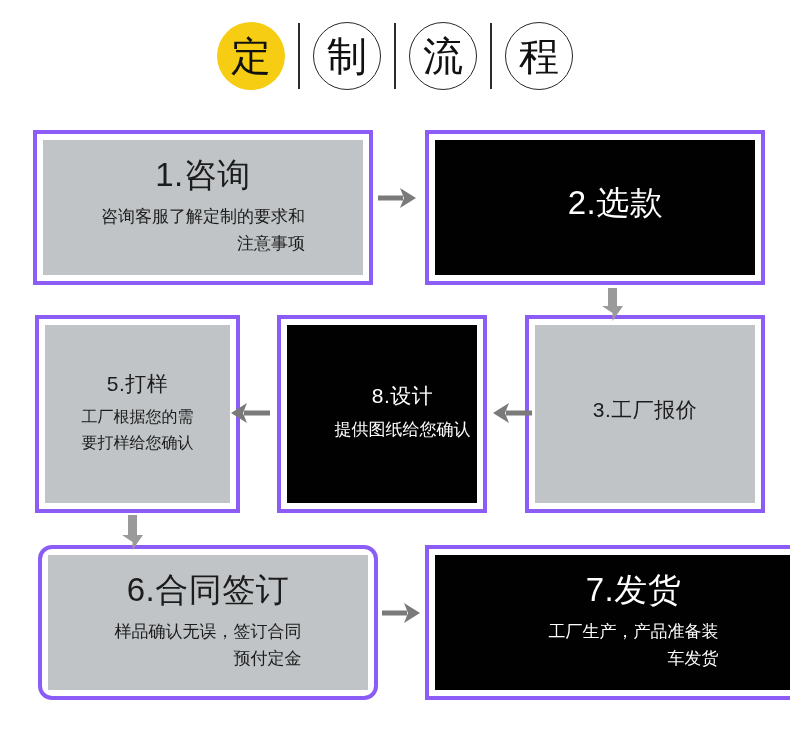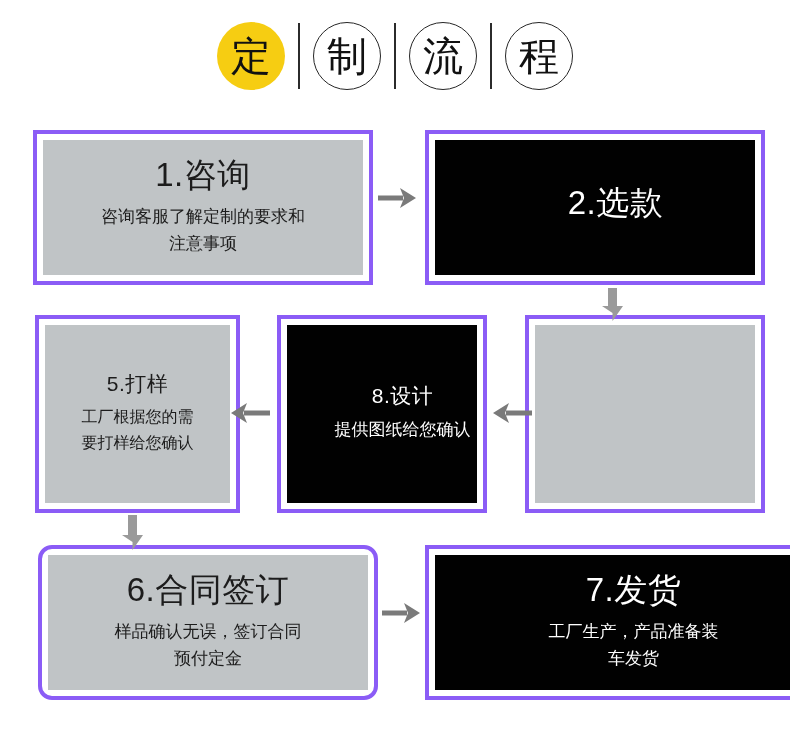--- a/index.html
+++ b/index.html
@@ -93,21 +93,21 @@
     font-size: 33px;
     line-height: 1.12;
     font-weight: 400;
     text-align: center;
     letter-spacing: 0.5px;
     margin-bottom: 9px;
   }
   .b-desc {
     font-size: 17px;
     line-height: 1.62;
-    text-align: center;
+    text-align: right;
     font-weight: 400;
     white-space: pre-line;
     padding: 0 6px;
   }
 
   
   #box1 { left: 33px;  top: 130px; width: 340px; height: 155px; }
   #box2 { left: 425px; top: 130px; width: 340px; height: 155px; }
   #box5 { left: 35px;  top: 315px; width: 205px; height: 198px; }
   #box4 { left: 277px; top: 315px; width: 210px; height: 198px; }
@@ -162,20 +162,21 @@
 </div>
 
 <div class="box dark" id="box2">
   <div class="box-inner">
     <div class="b-title">2.选款</div>
   </div>
 </div>
 
 <div class="box gray" id="box3">
   <div class="box-inner">
+    <div class="b-title">3.工厂报价</div>
   </div>
 </div>
 
 <div class="box dark" id="box4">
   <div class="box-inner">
     <div class="b-title">8.设计</div>
     <div class="b-desc">提供图纸给您确认</div>
   </div>
 </div>
 

